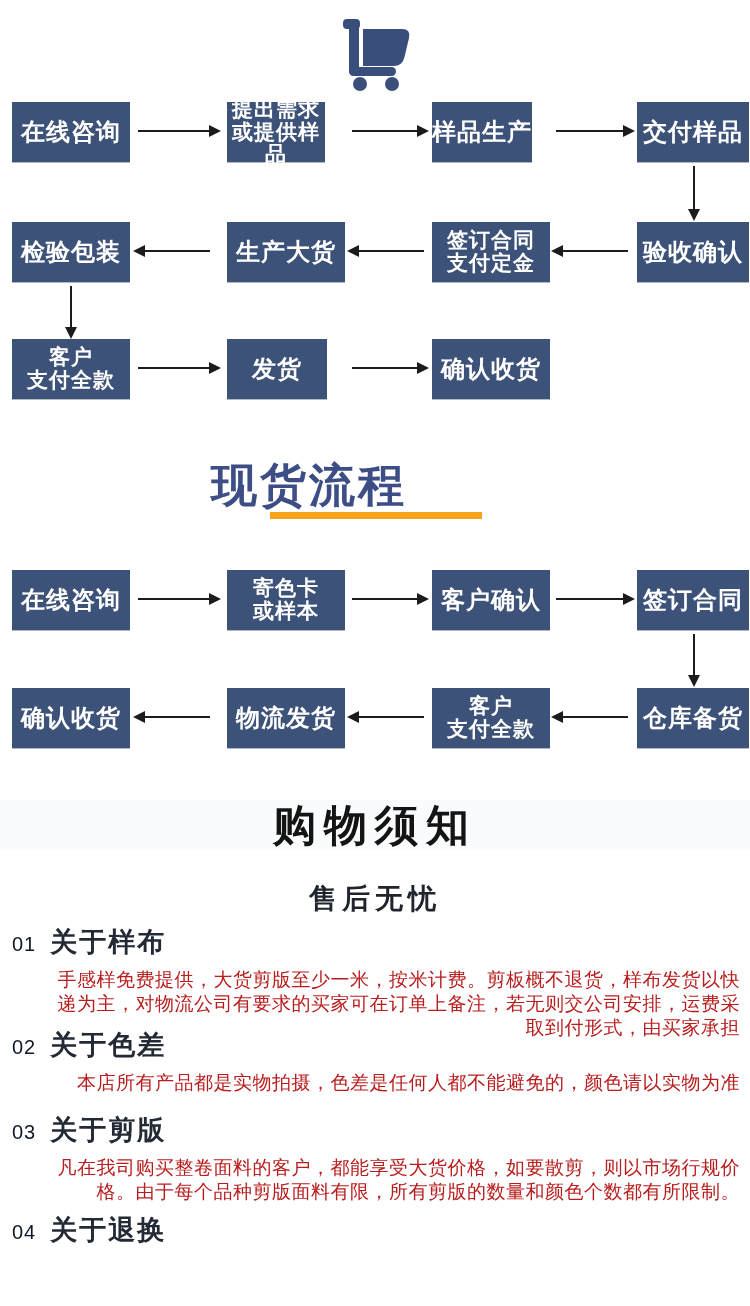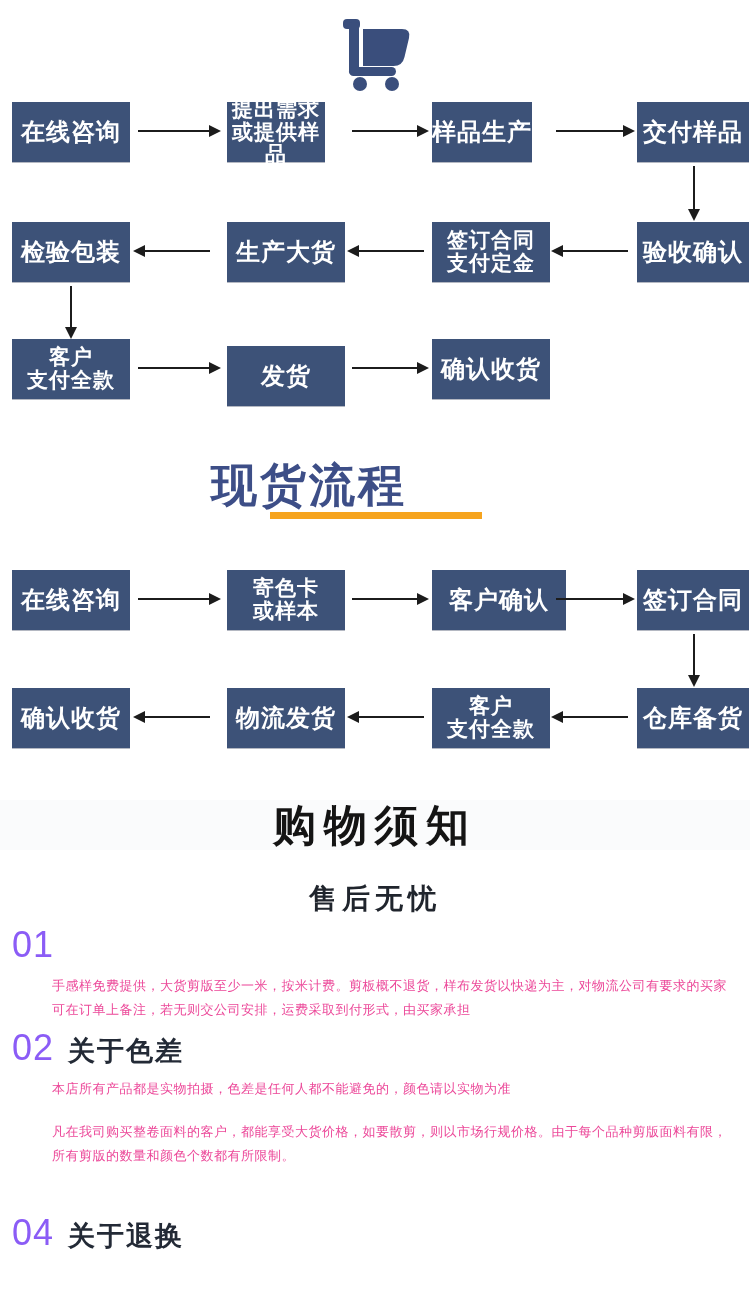--- a/index.html
+++ b/index.html
@@ -43,24 +43,24 @@
   .notice-title{
     position:absolute;left:0;top:784px;width:750px;text-align:center;
     font-size:43px;font-weight:bold;color:#141414;letter-spacing:8px;line-height:54px;
   }
   .notice-sub{
     position:absolute;left:0;top:866px;width:750px;text-align:center;
     font-size:28px;font-weight:bold;color:#20252d;letter-spacing:5px;line-height:38px;
   }
   .notice-item{position:absolute;left:12px;width:726px;}
   .notice-item .nhead{display:flex;align-items:baseline;gap:14px;}
-  .notice-item .num{font-size:36px;color:#8b5cf6;letter-spacing:1px;}
+  .notice-item .num{font-size:20px;color:#0f172a;letter-spacing:1px;}
   .notice-item .ntitle{font-size:27px;font-weight:bold;color:#232a36;letter-spacing:2px;}
   .notice-item .nbody{
-    margin:8px 0 0 40px;width:688px;font-size:13px;line-height:24px;color:#ec4899;letter-spacing:.5px;
+    margin:8px 0 0 40px;width:688px;font-size:19px;line-height:24px;color:#b91c1c;letter-spacing:.5px;text-align:right;
   }
   .bottom-strip{position:absolute;left:0;top:1299px;width:750px;height:7px;background:#f0f2f5;}
   .cart{position:absolute;left:336px;top:3px;width:78px;height:74px;}
 </style>
 </head>
 <body>
 
 <div class="page">
 
   <div class="cart">
@@ -112,21 +112,21 @@
 
     <div class="arrow h left" style="left:144px;top:236px;width:66px"></div>
     <div class="arrow h left" style="left:358px;top:236px;width:66px"></div>
     <div class="arrow h left" style="left:562px;top:236px;width:66px"></div>
     <div class="arrow v" style="left:70px;top:272px;height:42px"></div>
 
     <div class="fbox two" style="left:12px;top:325px;width:118px">
         <span>客户
 支付全款</span>
       </div>
-    <div class="fbox" style="left:227px;top:332px;width:118px">
+    <div class="fbox" style="left:227px;top:325px;width:100px">
         <span>发货</span>
       </div>
     <div class="fbox" style="left:432px;top:325px;width:118px">
         <span>确认收货</span>
       </div>
 
     <div class="arrow h right" style="left:138px;top:353px;width:72px"></div>
     <div class="arrow h right" style="left:352px;top:353px;width:66px"></div>
   </div>
 
@@ -134,21 +134,21 @@
   <div class="stock-title">现货流程</div>
 
   <div>
     <div class="fbox" style="left:12px;top:556px;width:118px">
         <span>在线咨询</span>
       </div>
     <div class="fbox two" style="left:227px;top:556px;width:118px">
         <span>寄色卡
 或样本</span>
       </div>
-    <div class="fbox" style="left:432px;top:556px;width:134px">
+    <div class="fbox" style="left:432px;top:556px;width:118px">
         <span>客户确认</span>
       </div>
     <div class="fbox" style="left:637px;top:556px;width:112px">
         <span>签订合同</span>
       </div>
 
     <div class="arrow h right" style="left:138px;top:584px;width:72px"></div>
     <div class="arrow h right" style="left:352px;top:584px;width:66px"></div>
     <div class="arrow h right" style="left:556px;top:584px;width:68px"></div>
     <div class="arrow v" style="left:693px;top:620px;height:42px"></div>
@@ -172,33 +172,38 @@
     <div class="arrow h left" style="left:562px;top:702px;width:66px"></div>
   </div>
 
   <div class="notice-band"></div>
   <div class="notice-title">购物须知</div>
   <div class="notice-sub">售后无忧</div>
 
   <div class="notice-item" style="top:910px">
     <div class="nhead">
       <span class="num">01</span>
+      <span class="ntitle">关于样布</span>
     </div>
     <p class="nbody">手感样免费提供，大货剪版至少一米，按米计费。剪板概不退货，样布发货以快递为主，对物流公司有要求的买家可在订单上备注，若无则交公司安排，运费采取到付形式，由买家承担</p>
   </div>
 
   <div class="notice-item" style="top:1013px">
     <div class="nhead">
       <span class="num">02</span>
       <span class="ntitle">关于色差</span>
     </div>
     <p class="nbody">本店所有产品都是实物拍摄，色差是任何人都不能避免的，颜色请以实物为准</p>
   </div>
 
   <div class="notice-item" style="top:1098px">
+    <div class="nhead">
+      <span class="num">03</span>
+      <span class="ntitle">关于剪版</span>
+    </div>
     <p class="nbody">凡在我司购买整卷面料的客户，都能享受大货价格，如要散剪，则以市场行规价格。由于每个品种剪版面料有限，所有剪版的数量和颜色个数都有所限制。</p>
   </div>
 
   <div class="notice-item" style="top:1198px">
     <div class="nhead">
       <span class="num">04</span>
       <span class="ntitle">关于退换</span>
     </div>
   </div>
 

